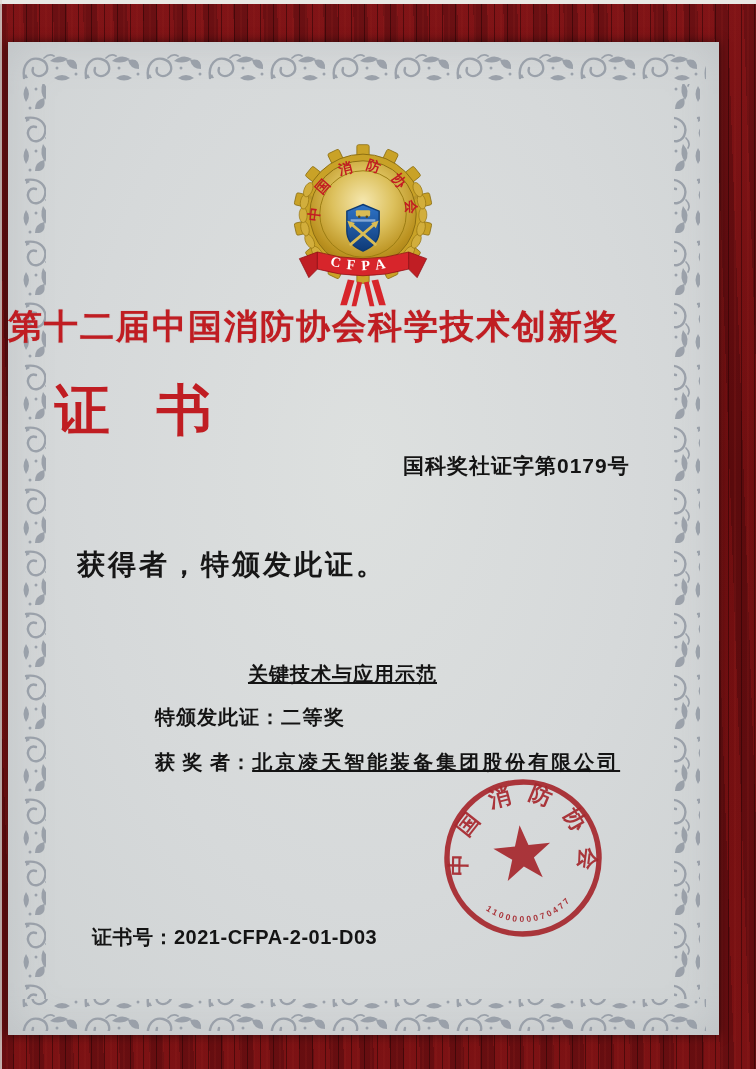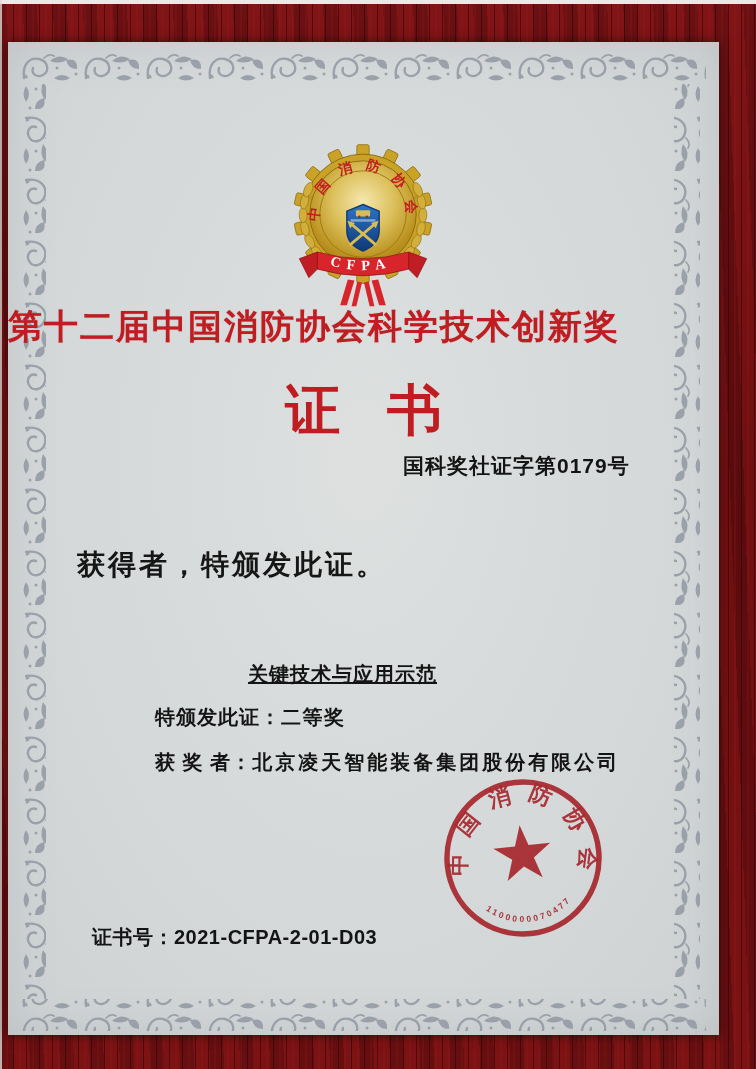--- a/index.html
+++ b/index.html
@@ -16,37 +16,37 @@
   .wood-left-edge{position:absolute;left:0;top:0;width:2px;height:100%;background:#ded9d4;opacity:.8;}
   
   .paper{position:absolute;left:8px;top:42px;width:711px;height:993px;
     background:radial-gradient(ellipse at 50% 42%, #dde0df 0%, #d6d9da 55%, #ced2d3 100%);
     box-shadow:0 0 10px rgba(0,0,0,.55), inset 0 0 45px rgba(140,145,150,.25);}
   .frame-svg{position:absolute;left:12px;top:10px;}
   .logo-svg{position:absolute;left:279px;top:96px;}
   .title{position:absolute;left:0;top:262px;width:100%;
     color:#c01d22;font-size:34px;font-weight:bold;letter-spacing:2px;
     text-shadow:0 0 1px rgba(160,10,10,.4);white-space:nowrap;}
-  .heading{position:absolute;left:0;top:332px;width:100%;text-align:center;
+  .heading{position:absolute;left:0;top:332px;width:100%;
     color:#c01d22;font-size:55px;font-weight:bold;letter-spacing:.85em;text-indent:.85em;}
   .serial{position:absolute;left:395px;top:410px;color:#141414;
     font-size:21px;font-weight:bold;letter-spacing:1px;white-space:nowrap;}
   .bodyline{position:absolute;color:#161616;font-family:"DejaVu Serif",serif;
     font-size:28px;font-weight:600;letter-spacing:3px;white-space:nowrap;}
   .body1{left:124px;top:456px;}
   .body2{left:69px;top:504px;}
   .field{position:absolute;color:#141414;font-size:20px;font-weight:bold;
     letter-spacing:1px;white-space:nowrap;}
   .f-label{letter-spacing:1px;}
   .f-value{letter-spacing:1.5px;}
   .proj{left:147px;top:586px;}
   .proj2{left:240px;top:619px;text-decoration:underline;}
   .award{left:147px;top:662px;}
   .winner{left:147px;top:707px;}
-  .winner .f-value{letter-spacing:3px;}
+  .winner .f-value{letter-spacing:3px;text-decoration:underline;}
   .date{position:absolute;left:378px;top:840px;color:#111;
     font-size:25px;font-weight:bold;letter-spacing:1px;white-space:nowrap;z-index:4;}
   .seal-svg{position:absolute;left:429px;top:730px;z-index:5;
     mix-blend-mode:multiply;opacity:.95;}
   .certno{position:absolute;left:84px;top:882px;color:#141414;
     font-size:20px;font-weight:bold;letter-spacing:.5px;white-space:nowrap;}
 </style>
 </head>
 <body>
 

